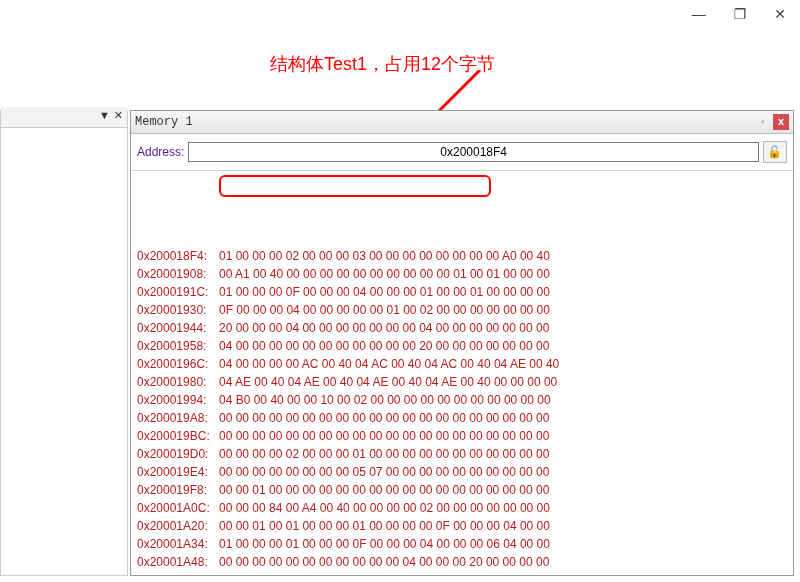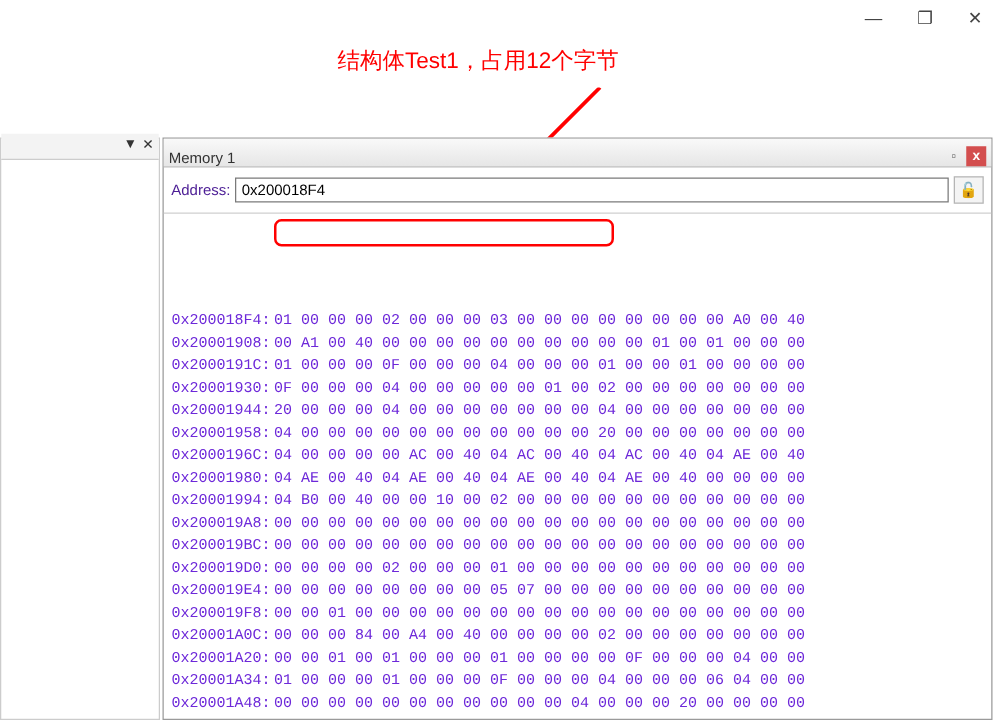--- a/index.html
+++ b/index.html
@@ -15,21 +15,21 @@
     display: flex; align-items: center;
     height: 28px;
     gap: 28px; padding-right: 14px;
     color: #444; font-size: 14px;
   }
   .win-ctrl span { display:inline-block; }
   
   
   .annotation {
     position: absolute;
-    top: 36px;
+    top: 52px;
     left: 270px;
     color: #ff0000;
     font-size: 18px;
     font-family: "Microsoft YaHei", sans-serif;
   }
   
   svg.arrow {
     position: absolute;
     top: 70px; left: 370px;
     width: 120px; height: 110px;
@@ -61,24 +61,25 @@
     position: absolute;
     top: 110px; left: 130px; right: 6px; bottom: 6px;
     border: 1px solid #9a9a9a;
     background: #fff;
     display: flex; flex-direction: column;
   }
   .mem-titlebar {
     height: 22px;
     background: linear-gradient(#f9f9f9, #e6e6e6);
     border-bottom: 1px solid #bcbcbc;
-    display: flex; align-items: flex-end;
+    display: flex; align-items: center;
     padding: 0 4px;
     font-size: 12px;
     color: #333;
+    font-family: Liberation Mono, monospace;
   }
   .mem-titlebar .title { flex: 1; }
   .mem-titlebar .pin, .mem-titlebar .closex {
     width: 16px; height: 16px; display:flex; align-items:center; justify-content:center;
     margin-left: 2px;
   }
   .mem-titlebar .closex {
     background: #d34e4e; color: #fff; font-size: 11px; font-weight: bold;
   }
   .mem-titlebar .pin { color: #555; font-size: 10px; }
@@ -88,40 +89,40 @@
     display: flex; align-items: center;
     padding: 4px 6px;
     border-bottom: 1px solid #d0d0d0;
     font-size: 12px;
   }
   .addr-bar label { margin-right: 4px; color: #4c1d95; }
   .addr-bar input {
     flex: 1; height: 18px;
     border: 1px solid #7a7a7a;
     padding: 0 4px;
-    font-family: inherit; font-size: 12px;
+    font-family: inherit; font-size: 12px; text-align: center;
   }
   .addr-bar .lock {
     width: 22px; height: 20px;
     border: 1px solid #b5b5b5;
     background: #f4f4f4;
     margin-left: 4px;
     display: flex; align-items:center; justify-content:center;
     font-size: 12px;
   }
   
   .hex-area {
     flex: 1;
     overflow-y: auto;
-    font-family: Liberation Mono, monospace;
+    font-family: Liberation Sans, sans-serif;
     font-size: 12px;
     line-height: 18px;
     white-space: pre;
     padding: 4px 6px;
-    color: #6d28d9;
+    color: #b91c1c;
     position: relative;
   }
   .hex-row { display: flex; }
   .hex-addr { width: 82px; }
   .hex-bytes { }
   
   
   .hex-hl {
     position: absolute;
     border: 2px solid #ff0000;

